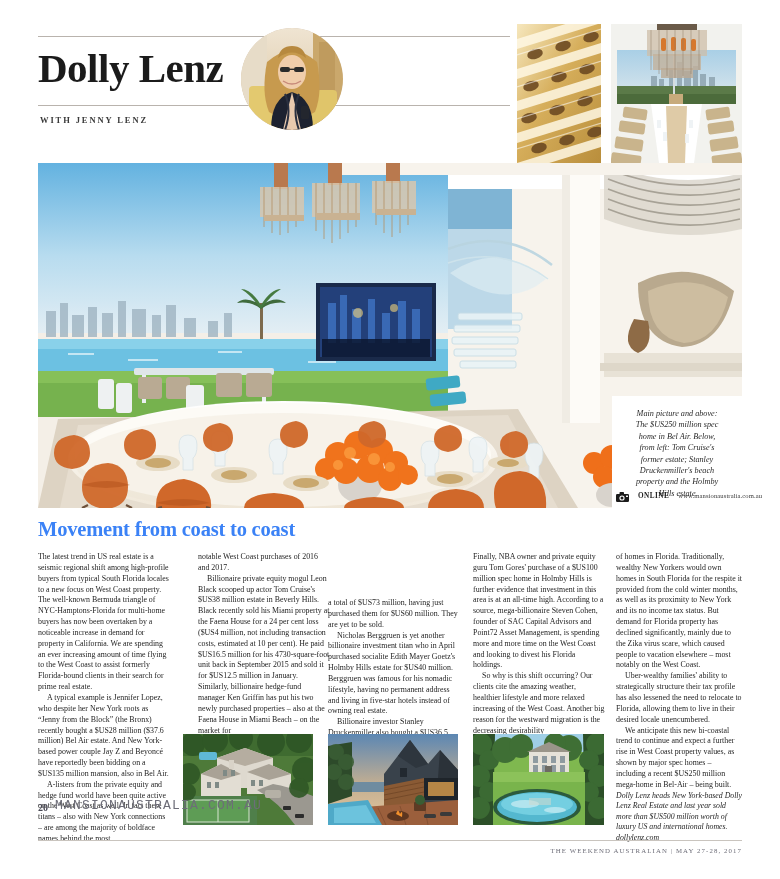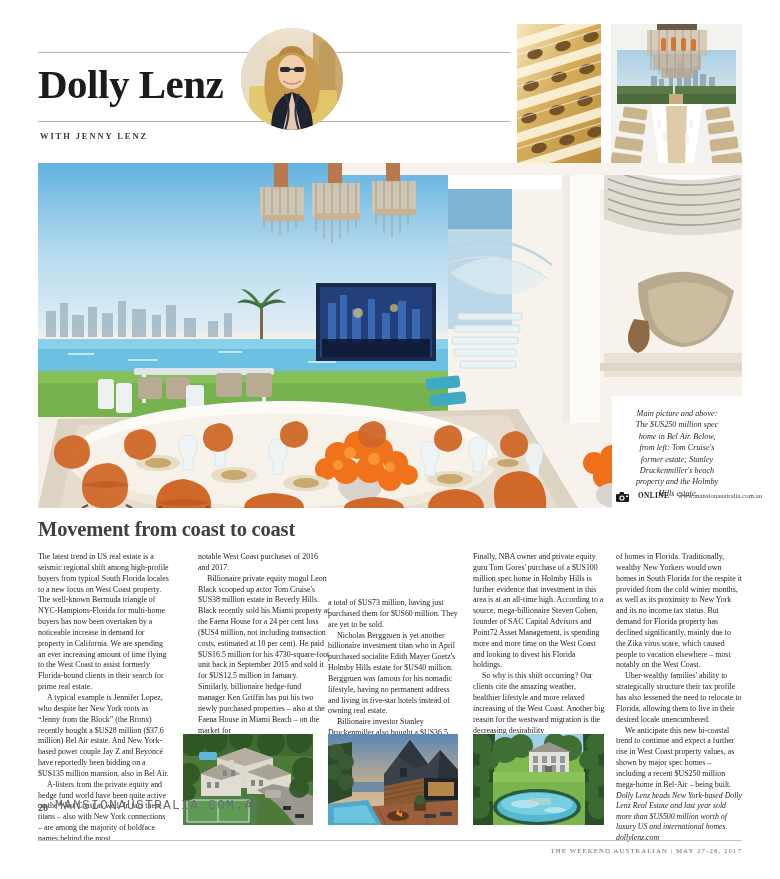--- a/index.html
+++ b/index.html
@@ -17,21 +17,21 @@
     position: relative;
     width: 780px;
     height: 879px;
     background: #fff;
   }
 
   
   .masthead {
     position: absolute;
     left: 38px;
-    top: 40px;
+    top: 24px;
     width: 472px;
     height: 106px;
   }
   .rule-top {
     position: absolute;
     left: 0; top: 12px;
     width: 472px; height: 1px;
     background: #b9b3ad;
   }
   .rule-bottom {
@@ -141,21 +141,21 @@
     letter-spacing: 0.1px;
   }
 
   
   .headline {
     position: absolute;
     left: 38px; top: 518px;
     font-family: "Liberation Serif", serif;
     font-size: 20.5px;
     font-weight: 700;
-    color: #404040;
+    color: #3b82f6;
     letter-spacing: -0.2px;
   }
 
   
   .cols {
     position: absolute;
     left: 38px; top: 552px;
     width: 704px; height: 290px;
   }
   .col {

